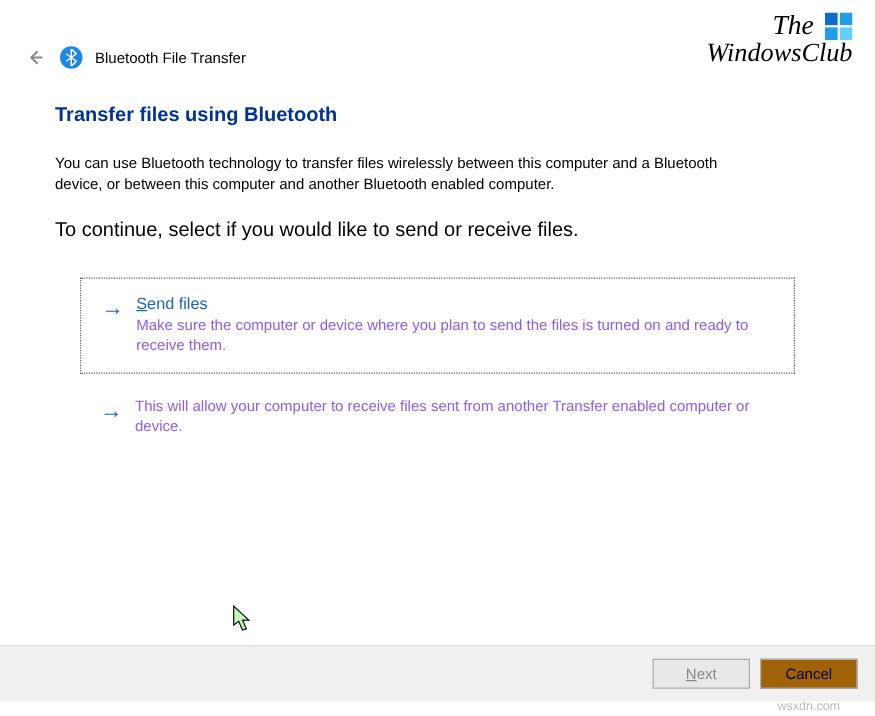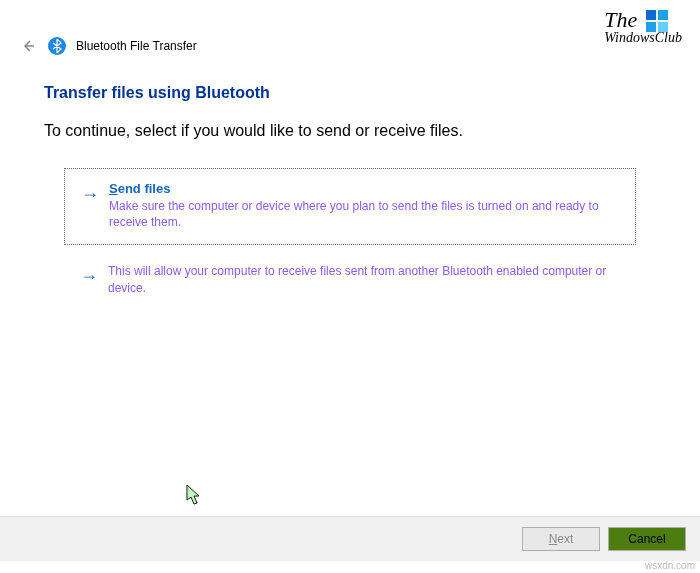--- a/index.html
+++ b/index.html
@@ -9,28 +9,28 @@
       font-family: "Segoe UI", Tahoma, sans-serif;
       font-size: 12px;
       background: #fff;
       position: relative;
       overflow: hidden;
     }
     .watermark-logo {
       position: absolute;
       top: 8px;
       right: 18px;
-      text-align: left;
+      text-align: right;
       color: #000;
       font-style: italic;
       font-family: Georgia, serif;
       line-height: 1.05;
     }
     .watermark-logo .line1 { font-size: 22px; font-weight: normal; }
-    .watermark-logo .line2 { font-size: 14px; font-weight: normal; }
+    .watermark-logo .line2 { font-size: 21px; font-weight: normal; }
     .watermark-logo .square {
       display: inline-block;
       width: 22px; height: 22px;
       vertical-align: top;
       margin-left: 6px;
       position: relative;
       top: 2px;
     }
     .header {
       padding: 36px 18px 0 18px;
@@ -98,21 +98,20 @@
       font-size: 18px;
       line-height: 1;
       margin-top: 2px;
       flex-shrink: 0;
     }
     .option-body { flex: 1; }
     .option-title {
       color: #1565c0;
       font-size: 13px;
       margin-bottom: 2px;
-      font-weight: bold;
     }
     .option-title .ul { text-decoration: underline; }
     .option-desc {
       color: #8b5cf6;
       font-size: 12px;
       line-height: 1.35;
     }
     .cursor {
       position: absolute;
       left: 186px;
@@ -125,37 +124,37 @@
       background: #f0f0f0;
       border-top: 1px solid #e0e0e0;
       padding: 10px 14px;
       display: flex;
       justify-content: flex-end;
       gap: 8px;
     }
     .btn {
       min-width: 78px;
       height: 24px;
-      background: #4d7c0f;
+      background: #a16207;
       border: 1px solid #adadad;
       font-size: 12px;
       color: #000;
       display: flex;
       align-items: center;
       justify-content: center;
       cursor: pointer;
     }
     .btn.disabled {
       color: #888;
       background: #e8e8e8;
       cursor: default;
     }
     .site-watermark {
       position: absolute;
-      right: 5px;
+      right: 28px;
       bottom: 2px;
       font-size: 10px;
       color: #bbb;
       font-family: sans-serif;
     }
   </style>
 </head>
 <body>
 
 <div class="watermark-logo">
@@ -180,34 +179,35 @@
   <div class="bt-icon">
     <svg width="10" height="14" viewBox="0 0 10 14">
         <path d="M5 0 L5 14 L9 10 L1 4 M5 0 L9 4 L1 10" stroke="#fff" stroke-width="1.2" fill="none" stroke-linejoin="round"></path>
       </svg>
   </div>
   <div class="header-title">Bluetooth File Transfer</div>
 </div>
 
 <div class="content">
   <div class="page-heading">Transfer files using Bluetooth</div>
+  <div class="intro-text">You can use Bluetooth technology to transfer files wirelessly between this computer and a Bluetooth device, or between this computer and another Bluetooth enabled computer.</div>
   <div class="continue-text">To continue, select if you would like to send or receive files.</div>
 
   <div class="option selected">
     <div class="arrow">→</div>
     <div class="option-body">
       <div class="option-title"><span class="ul">S</span><span>end files</span></div>
       <div class="option-desc">Make sure the computer or device where you plan to send the files is turned on and ready to receive them.</div>
     </div>
   </div>
 
   <div class="option">
     <div class="arrow">→</div>
     <div class="option-body">
-      <div class="option-desc">This will allow your computer to receive files sent from another Bluetooth enabled computer or device.</div>
+      <div class="option-desc">This will allow your computer to receive files sent from another Transfer enabled computer or device.</div>
     </div>
   </div>
 </div>
 
 <svg class="cursor" width="18" height="22" viewBox="0 0 18 22">
   <path d="M1 1 L1 16 L5 13 L8 20 L11 19 L8 12 L13 12 Z" fill="#fff" stroke="#000" stroke-width="1"></path>
   <path d="M1 1 L1 16 L5 13 L8 20 L11 19 L8 12 L13 12 Z" fill="#3fdc3f" fill-opacity="0.3"></path>
 </svg>
 
 <div class="button-bar">

